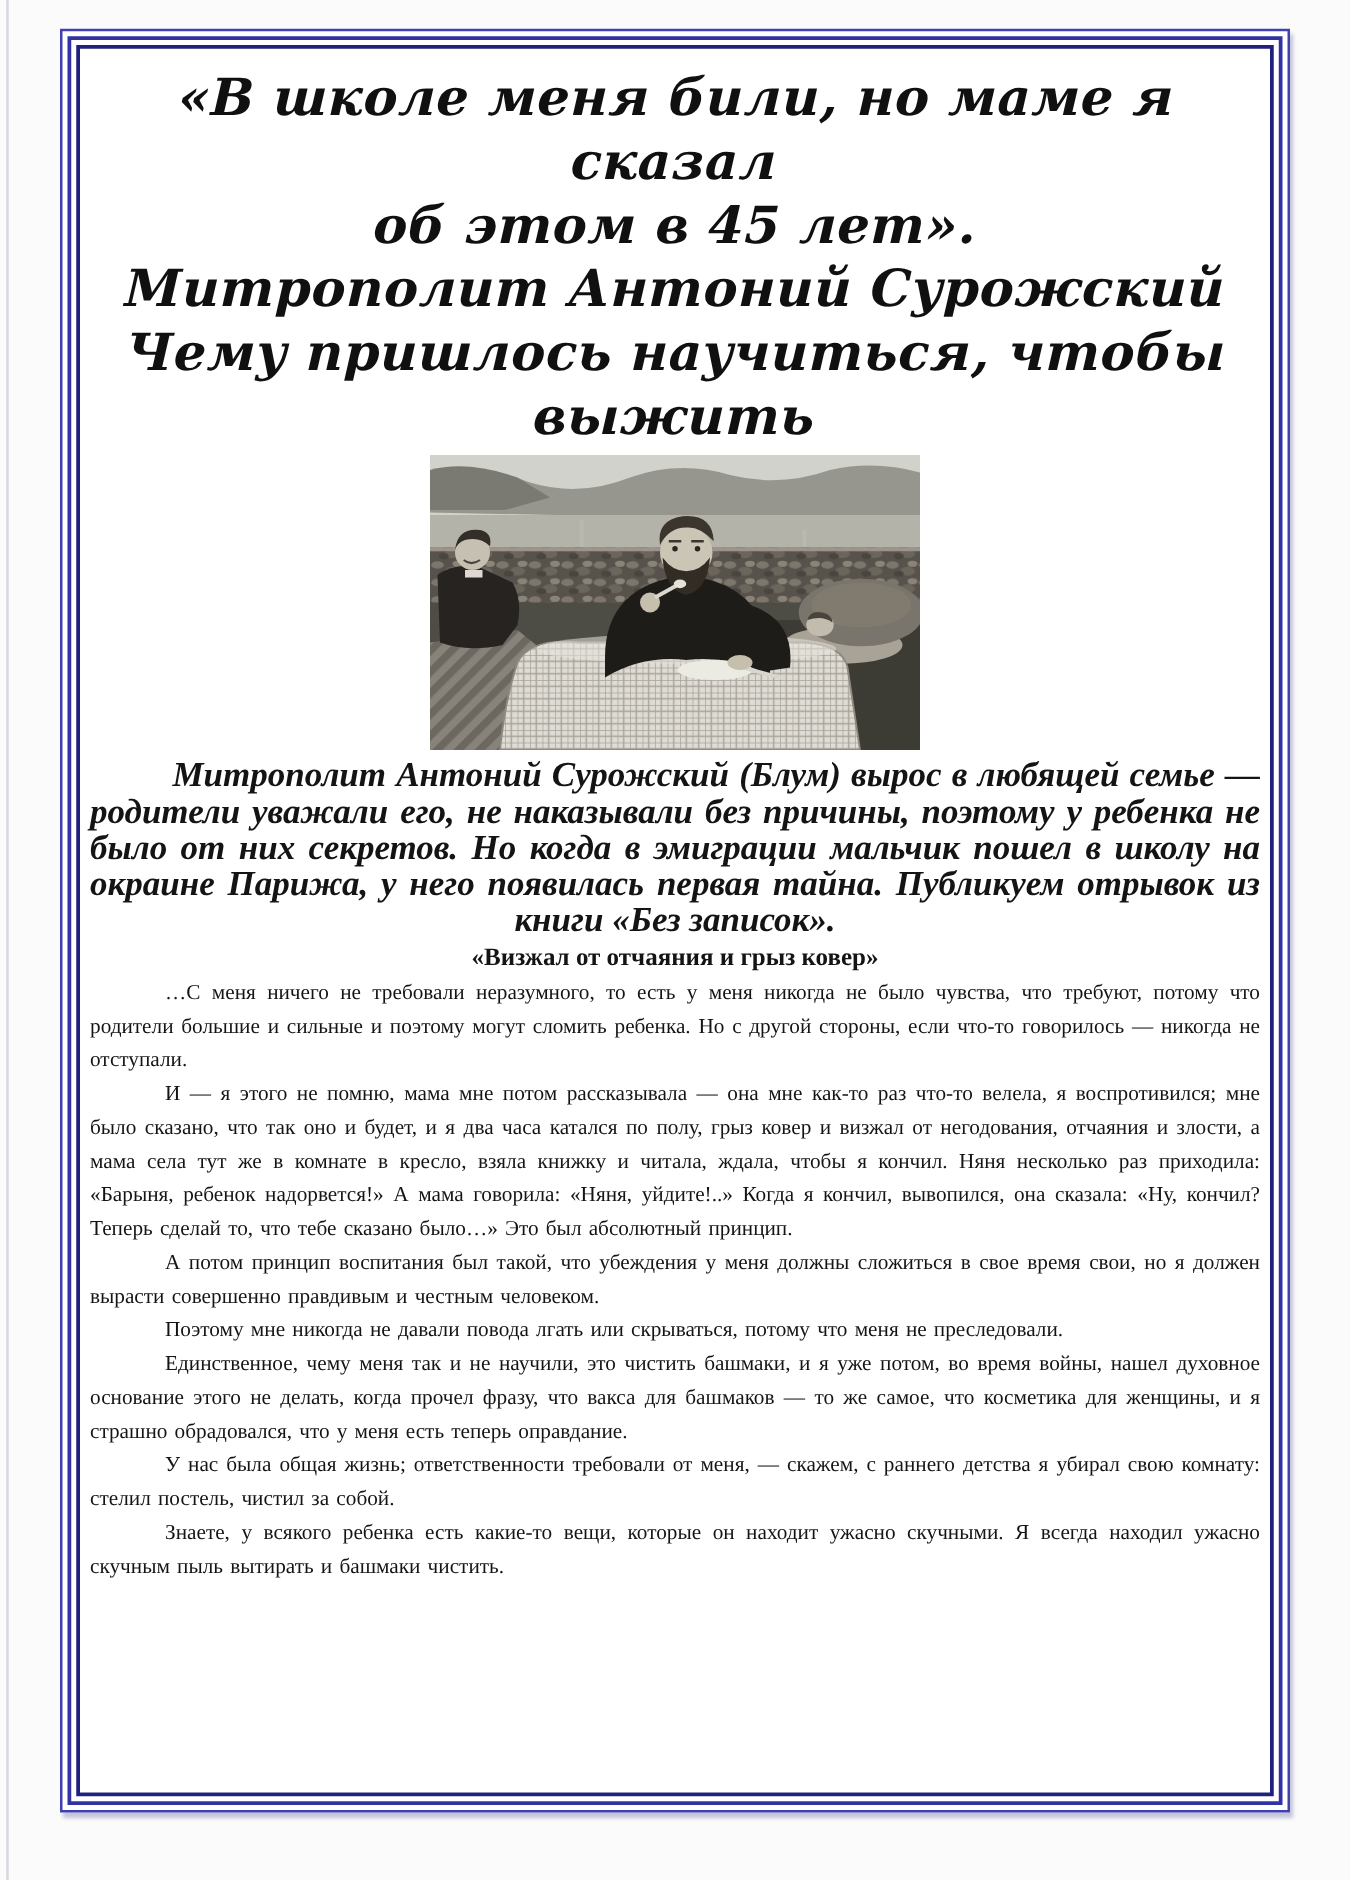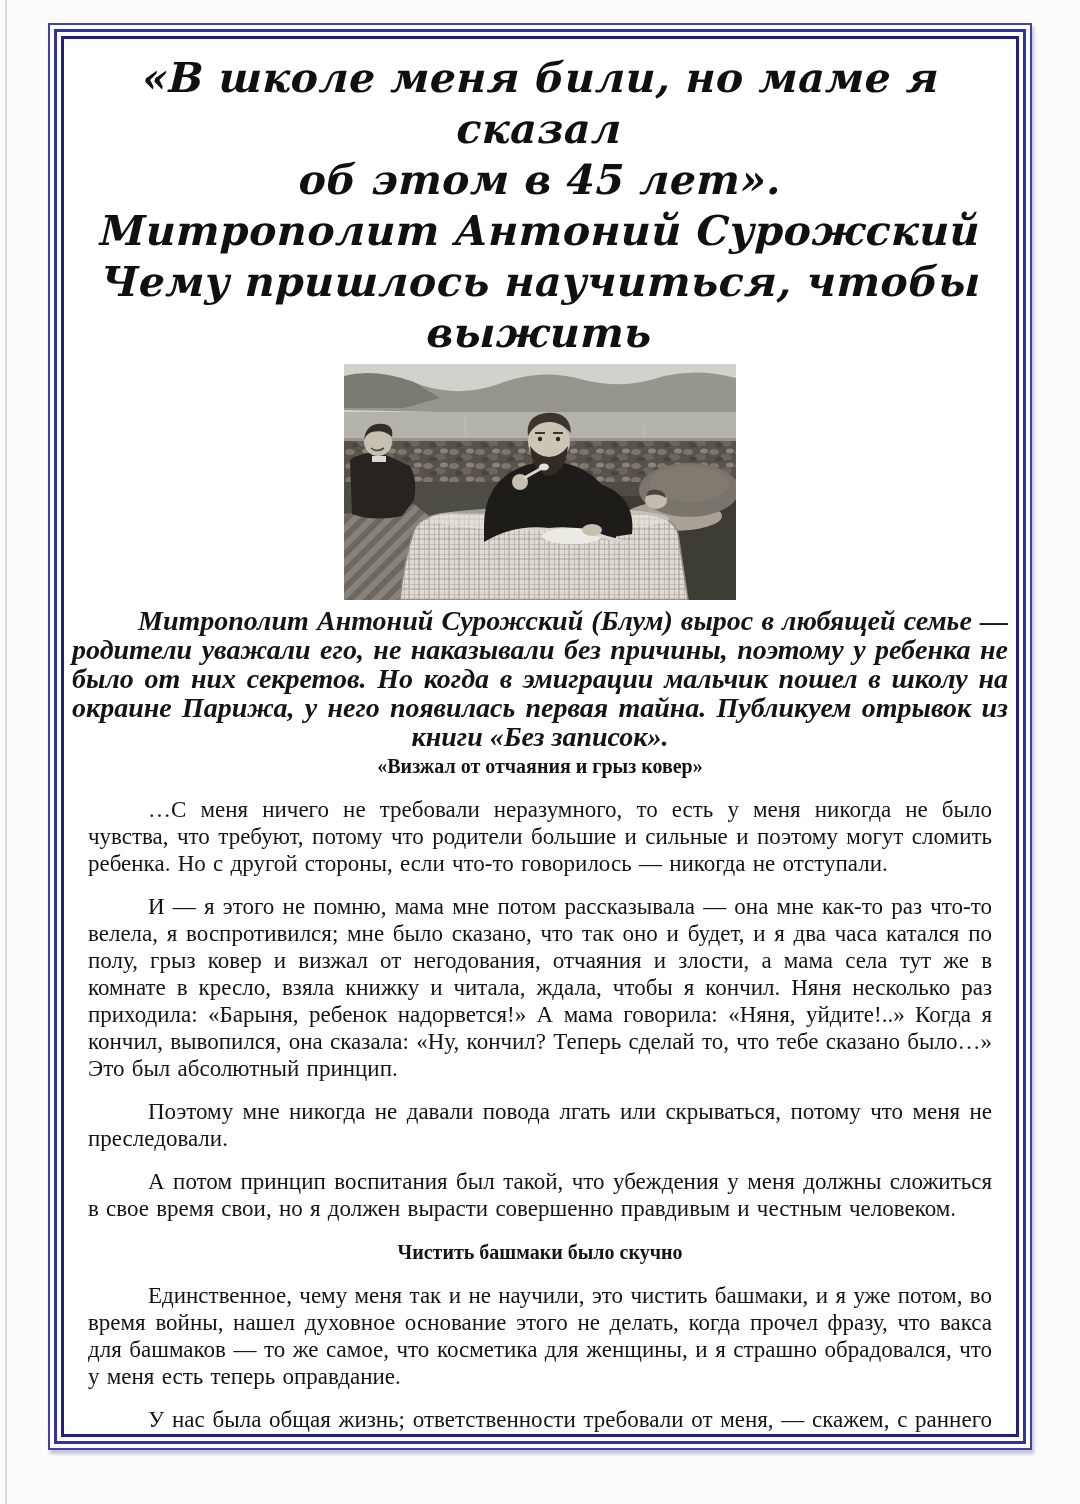--- a/index.html
+++ b/index.html
@@ -56,22 +56,22 @@
     font-weight:bold; font-style:italic;
     text-align:justify; text-align-last:center;
     text-indent:66px;
   }
   h2.sec {
     margin:1px 0 0 0;
     font-size:20px; line-height:28px;
     font-weight:bold; text-align:center;
   }
   p.body {
-    margin:16px;
-    font-size:23px; line-height:27px;
+    margin:0;
+    font-size:17px; line-height:27px;
     text-align:justify;
     text-indent:60px;
     word-spacing:1.5px;
   }
 </style>
 </head>
 <body>
 
 <div class="scan-edge"></div>
 
@@ -159,23 +159,22 @@
           <line x1="250" y1="170" x2="284" y2="179" stroke="#d8d6ce" stroke-width="3"></line>
           <ellipse cx="248" cy="166" rx="10" ry="6" fill="#c6bfae"></ellipse>
         </svg>
       </figure>
 
       <p class="lead">Митрополит Антоний Сурожский (Блум) вырос в любящей семье — родители уважали его, не наказывали без причины, поэтому у ребенка не было от них секретов. Но когда в эмиграции мальчик пошел в школу на окраине Парижа, у него появилась первая тайна. Публикуем отрывок из книги «Без записок».</p>
 
       <h2 class="sec">«Визжал от отчаяния и грыз ковер»</h2>
       <p class="body">…С меня ничего не требовали неразумного, то есть у меня никогда не было чувства, что требуют, потому что родители большие и сильные и поэтому могут сломить ребенка. Но с другой стороны, если что-то говорилось — никогда не отступали.</p>
       <p class="body">И — я этого не помню, мама мне потом рассказывала — она мне как-то раз что-то велела, я воспротивился; мне было сказано, что так оно и будет, и я два часа катался по полу, грыз ковер и визжал от негодования, отчаяния и злости, а мама села тут же в комнате в кресло, взяла книжку и читала, ждала, чтобы я кончил. Няня несколько раз приходила: «Барыня, ребенок надорвется!» А мама говорила: «Няня, уйдите!..» Когда я кончил, вывопился, она сказала: «Ну, кончил? Теперь сделай то, что тебе сказано было…» Это был абсолютный принцип.</p>
+      <p class="body">А потом принцип воспитания был такой, что убеждения у меня должны сложиться в свое время свои, но я должен вырасти совершенно правдивым и честным человеком.</p>
       <p class="body">Поэтому мне никогда не давали повода лгать или скрываться, потому что меня не преследовали.</p>
-      <p class="body">А потом принцип воспитания был такой, что убеждения у меня должны сложиться в свое время свои, но я должен вырасти совершенно правдивым и честным человеком.</p>
 
-      <h2 class="sec">Чистить башмаки было скучно</h2>
       <p class="body">Единственное, чему меня так и не научили, это чистить башмаки, и я уже потом, во время войны, нашел духовное основание этого не делать, когда прочел фразу, что вакса для башмаков — то же самое, что косметика для женщины, и я страшно обрадовался, что у меня есть теперь оправдание.</p>
       <p class="body">У нас была общая жизнь; ответственности требовали от меня, — скажем, с раннего детства я убирал свою комнату: стелил постель, чистил за собой.</p>
       <p class="body">Знаете, у всякого ребенка есть какие-то вещи, которые он находит ужасно скучными. Я всегда находил ужасно скучным пыль вытирать и башмаки чистить.</p>
 
     </div>
   </div>
 </div>
 
 </body></html>

